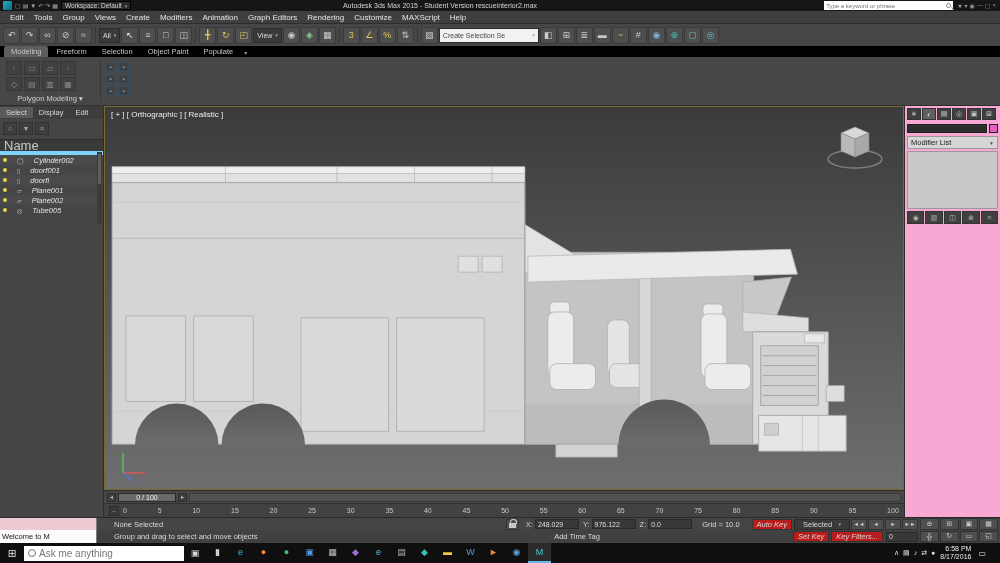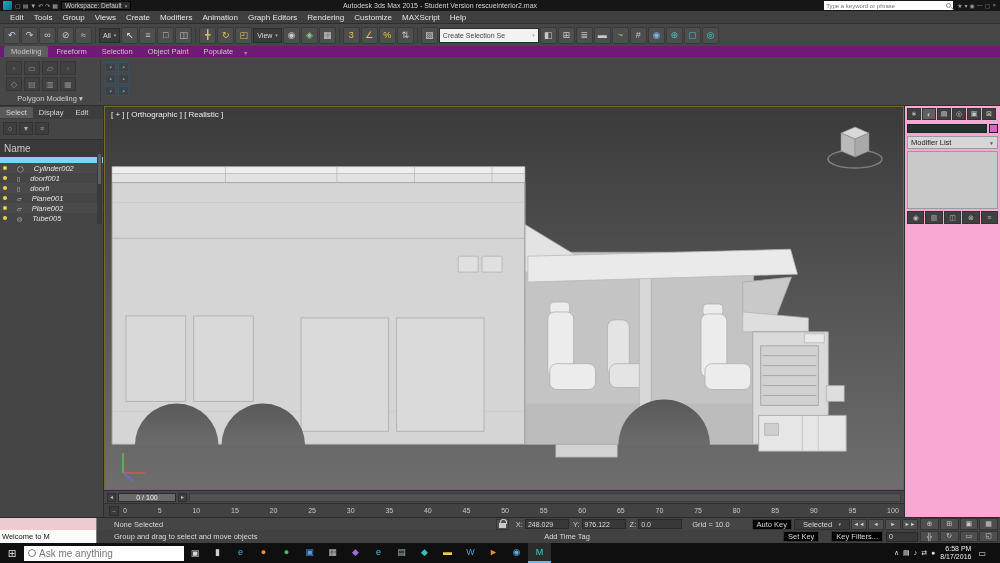--- a/index.html
+++ b/index.html
@@ -30,42 +30,42 @@
     display:flex;align-items:center;gap:1px;padding:0 3px;}
   .tgroup{display:flex;gap:1px;}
   .ticon{width:17px;height:17px;background:#4e4e4e;border:1px solid #3a3a3a;border-radius:2px;
     display:flex;align-items:center;justify-content:center;font-size:9px;flex:none;}
   .tsep{width:1px;height:16px;background:#383838;margin:0 2px;flex:none;}
   .tdrop{height:15px;background:#3a3a3a;border:1px solid #2b2b2b;color:#ddd;font-size:7px;
     display:flex;align-items:center;gap:3px;padding:0 3px;flex:none;white-space:nowrap;}
   .tdrop .arr{font-size:5px;color:#aaa;}
   .tdrop.white{background:#f2f2f2;color:#444;width:100px;justify-content:space-between;}
   
-  .ribbontabs{position:absolute;left:0;top:46px;width:1000px;height:11px;background:#701a75;
+  .ribbontabs{position:absolute;left:0;top:46px;width:1000px;height:11px;background:#000000;
     display:flex;align-items:flex-end;gap:1px;padding-left:4px;font-size:7.5px;color:#c6c6c6;}
   .rtab{padding:1px 7px;border-radius:2px 2px 0 0;white-space:nowrap;}
   .rcaret{font-size:6px;color:#9a9a9a;padding:1px 3px;}
   .ribbon{position:absolute;left:0;top:57px;width:1000px;height:49px;background:#474747;border-bottom:1px solid #2f2f2f;}
   .rgroup1{position:absolute;left:6px;top:4px;width:78px;display:flex;flex-wrap:wrap;gap:2px;}
   .rtool{width:16px;height:14px;background:#414141;border:1px solid #363636;color:#8e8e8e;
     font-size:8px;display:flex;align-items:center;justify-content:center;}
   .rlabel{position:absolute;left:2px;top:37px;width:96px;text-align:center;font-size:7.5px;color:#cfcfcf;}
   .rsep{position:absolute;left:100px;top:3px;width:1px;height:42px;background:#383838;}
   .rgroup2{position:absolute;left:105px;top:5px;width:27px;display:flex;flex-wrap:wrap;gap:2px;}
   .rmini{width:11px;height:10px;background:#414141;border:1px solid #365064;color:#6fa8d8;
     font-size:6px;display:flex;align-items:center;justify-content:center;}
   
   .explorer{position:absolute;left:0;top:106px;width:104px;height:411px;background:#454545;border-right:1px solid #2d2d2d;}
   .etabs{display:flex;height:13px;background:#3d3d3d;font-size:7.5px;color:#d6d6d6;align-items:center;}
   .etab{padding:1px 6px;}
   .etools{height:20px;display:flex;gap:2px;padding:3px;}
   .etool{width:14px;height:13px;background:#3e3e3e;border:1px solid #323232;color:#a9a9a9;
     font-size:7px;display:flex;align-items:center;justify-content:center;}
-  .eheader{height:24px;background:#3a3a3a;border-top:1px solid #2f2f2f;border-bottom:6px solid #7dd3fc;
-    font-size:10px;color:#c9c9c9;display:flex;align-items:center;padding-left:4px;}
+  .eheader{height:16px;background:#3a3a3a;border-top:1px solid #2f2f2f;border-bottom:4px solid #7dd3fc;
+    font-size:13px;color:#c9c9c9;display:flex;align-items:center;padding-left:4px;}
   .erow{height:10px;display:flex;align-items:center;gap:10px;padding-left:3px;font-size:7.5px;color:#e4e4e4;}
   .erows > .erow:nth-child(odd){background:#4a4a4a;}
   .ebulb{width:4px;height:4px;border-radius:50%;background:#e8d44d;flex:none;}
   .eicon{font-size:6px;color:#c9c9c9;flex:none;}
   .ename{font-style:italic;white-space:nowrap;overflow:hidden;}
   .escroll{position:absolute;right:1px;top:46px;width:5px;height:72px;background:#3a3a3a;}
   .ethumb{margin:2px 1px;height:30px;background:#5e5e5e;}
   
   .viewport{position:absolute;left:104px;top:106px;width:800px;height:384px;
     background:linear-gradient(180deg,#3b3b3b,#6e6e6e);border:1px solid #776a2c;}
@@ -114,22 +114,22 @@
   .sp{flex:1;}
   .lockbtn{width:13px;height:11px;background:#4e4e4e;border:1px solid #333;display:flex;
     align-items:center;justify-content:center;flex:none;margin-right:3px;}
   .lockglyph{width:7px;height:5px;background:#c9c9c9;position:relative;margin-top:3px;}
   .lockglyph::before{content:"";position:absolute;top:-4px;left:1px;width:5px;height:4px;
     border:1px solid #c9c9c9;border-bottom:none;border-radius:3px 3px 0 0;}
   .clabel{margin-left:4px;color:#cfcfcf;flex:none;}
   .cfield{width:44px;height:10px;background:#383838;border:1px solid #292929;color:#dcdcdc;font-size:7px;
     display:flex;align-items:center;padding:0 2px;margin-left:2px;flex:none;white-space:nowrap;overflow:hidden;}
   .gridtext{margin:0 10px;white-space:nowrap;}
-  .sbtn{height:11px;background:#000000;border:1px solid #333;padding:0 4px;display:flex;
-    align-items:center;flex:none;margin-left:12px;white-space:nowrap;}
+  .sbtn{height:11px;background:#b91c1c;border:1px solid #333;padding:0 4px;display:flex;
+    align-items:center;flex:none;margin-left:2px;white-space:nowrap;font-style:italic;}
   .seldrop{height:11px;width:56px;background:#3a3a3a;border:1px solid #2b2b2b;padding:0 8px;display:flex;
     align-items:center;justify-content:space-between;flex:none;margin-left:2px;}
   .seldrop .arr{font-size:5px;color:#aaa;}
   .trbtn{width:16px;height:11px;background:#4e4e4e;border:1px solid #333;color:#cfcfcf;font-size:5.5px;
     display:flex;align-items:center;justify-content:center;flex:none;margin-left:1px;}
   .framefield{width:32px;height:10px;background:#383838;border:1px solid #292929;color:#dcdcdc;font-size:7px;
     display:flex;align-items:center;padding:0 2px;flex:none;margin-left:3px;}
   .timetag{white-space:nowrap;margin-right:14px;}
   .navcluster{position:absolute;right:2px;top:518px;width:78px;height:24px;display:grid;
     grid-template-columns:repeat(4,1fr);gap:1px;z-index:4;}

